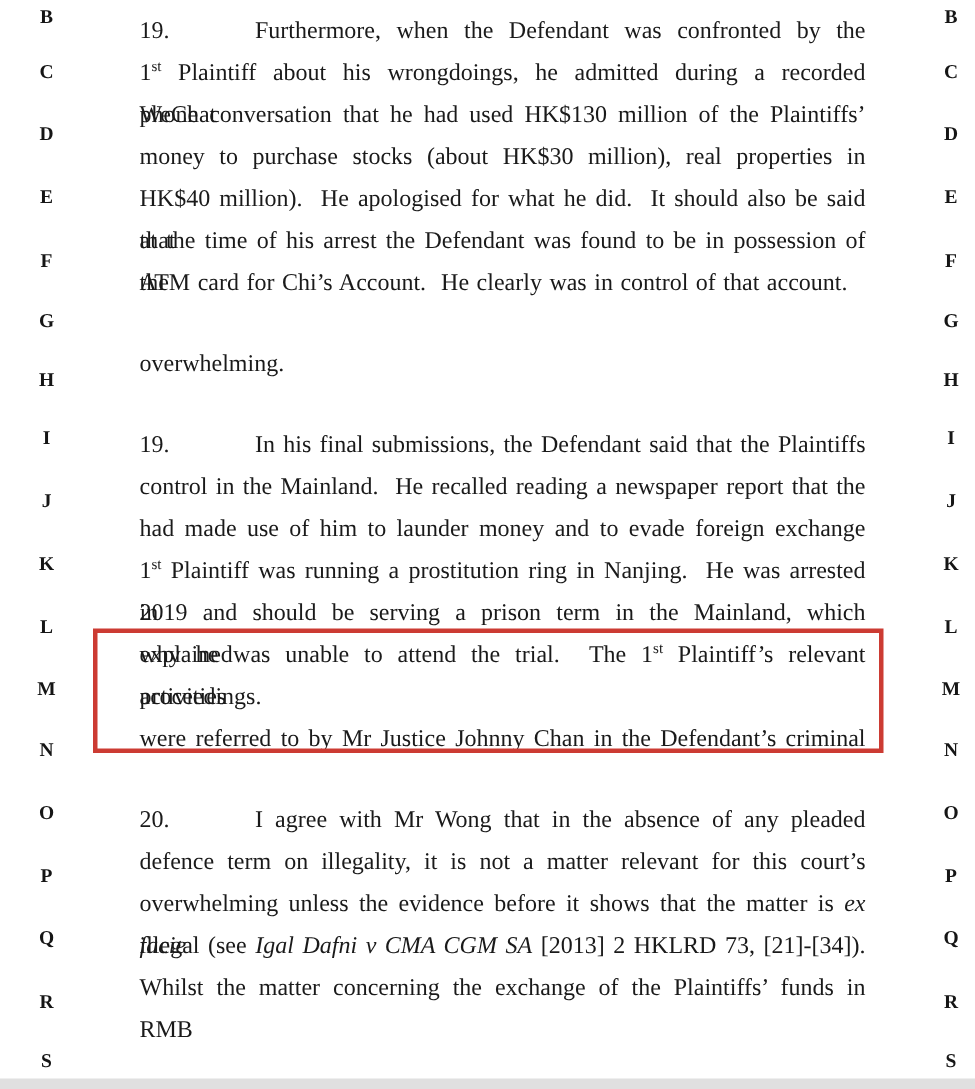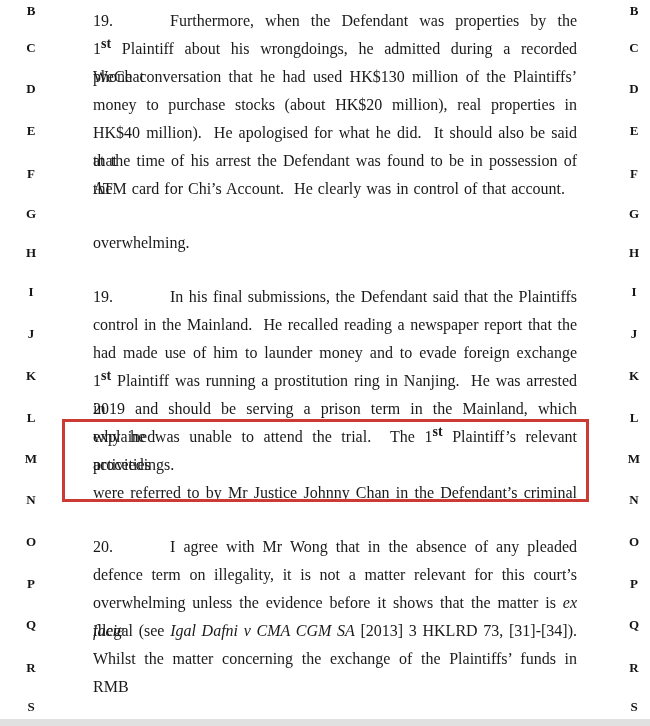--- a/index.html
+++ b/index.html
@@ -41,25 +41,24 @@
     font-size: 16px;
     line-height: 28px;
     height: 28px;
     text-align: justify;
     text-align-last: justify;
     word-spacing: 1px;
   }
   .line.last { text-align-last: left; }
   .pnum { display: inline-block; width: 77px; }
   .line sup {
-    font-size: 14px;
+    font-size: 10px;
     line-height: 0;
     vertical-align: 6px;
     letter-spacing: 0;
-    font-weight: bold;
   }
   .line em { font-style: italic; }
   .highlight-box {
     position: absolute;
     box-sizing: border-box;
     border-style: solid;
     border-width: 3px;
     background: transparent;
     pointer-events: none;
   }
@@ -111,24 +110,24 @@
       <div class="margin-letter" style="top: 452px;">M</div>
       <div class="margin-letter" style="top: 493px;">N</div>
       <div class="margin-letter" style="top: 535px;">O</div>
       <div class="margin-letter" style="top: 577px;">P</div>
       <div class="margin-letter" style="top: 618px;">Q</div>
       <div class="margin-letter" style="top: 661px;">R</div>
       <div class="margin-letter" style="top: 700px;">S</div>
     </div>
   <div class="content">
       <div class="para">
-        <div class="line"><span class="pnum">19.</span><span>Furthermore, when the Defendant was properties by the</span></div>
+        <div class="line"><span class="pnum">19.</span><span>Furthermore, when the Defendant was confronted by the</span></div>
         <div class="line"><span>1</span><sup>st</sup><span> Plaintiff about his wrongdoings, he admitted during a recorded WeChat</span></div>
         <div class="line"><span>phone conversation that he had used HK$130 million of the Plaintiffs’</span></div>
-        <div class="line"><span>money to purchase stocks (about HK$20 million), real properties in</span></div>
+        <div class="line"><span>money to purchase stocks (about HK$30 million), real properties in</span></div>
         <div class="line"><span>HK$40 million).&nbsp; He apologised for what he did.&nbsp; It should also be said that</span></div>
         <div class="line"><span>at the time of his arrest the Defendant was found to be in possession of the</span></div>
         <div class="line last"><span>ATM card for Chi’s Account.&nbsp; He clearly was in control of that account.</span></div>
       </div>
       <div class="para">
         <div class="line last"><span>overwhelming.</span></div>
       </div>
       <div class="para">
         <div class="line"><span class="pnum">19.</span><span>In his final submissions, the Defendant said that the Plaintiffs</span></div>
         <div class="line"><span>control in the Mainland.&nbsp; He recalled reading a newspaper report that the</span></div>
@@ -136,19 +135,19 @@
         <div class="line"><span>1</span><sup>st</sup><span> Plaintiff was running a prostitution ring in Nanjing.&nbsp; He was arrested in</span></div>
         <div class="line"><span>2019 and should be serving a prison term in the Mainland, which explained</span></div>
         <div class="line"><span>why he was unable to attend the trial.&nbsp; The 1</span><sup>st</sup><span> Plaintiff’s relevant activities</span></div>
         <div class="line last"><span>proceedings.</span></div>
         <div class="line"><span>were referred to by Mr Justice Johnny Chan in the Defendant’s criminal</span></div>
       </div>
       <div class="para">
         <div class="line"><span class="pnum">20.</span><span>I agree with Mr Wong that in the absence of any pleaded</span></div>
         <div class="line"><span>defence term on illegality, it is not a matter relevant for this court’s</span></div>
         <div class="line"><span>overwhelming unless the evidence before it shows that the matter is </span><em>ex facie</em></div>
-        <div class="line"><span>illegal (see </span><em>Igal Dafni v CMA CGM SA</em><span> [2013] 3 HKLRD 73, [31]-[34]).</span></div>
+        <div class="line"><span>illegal (see </span><em>Igal Dafni v CMA CGM SA</em><span> [2013] 2 HKLRD 73, [21]-[34]).</span></div>
         <div class="line"><span>Whilst the matter concerning the exchange of the Plaintiffs’ funds in RMB</span></div>
       </div>
     </div>
   <div class="highlight-box" style="left: 62px; top: 419px; width: 527px; height: 83px; border-color: rgb(204, 59, 51);"></div>
   <div class="footer-strip" style="background: rgb(224, 224, 224);"></div>
 </div>
 
 </body></html>

